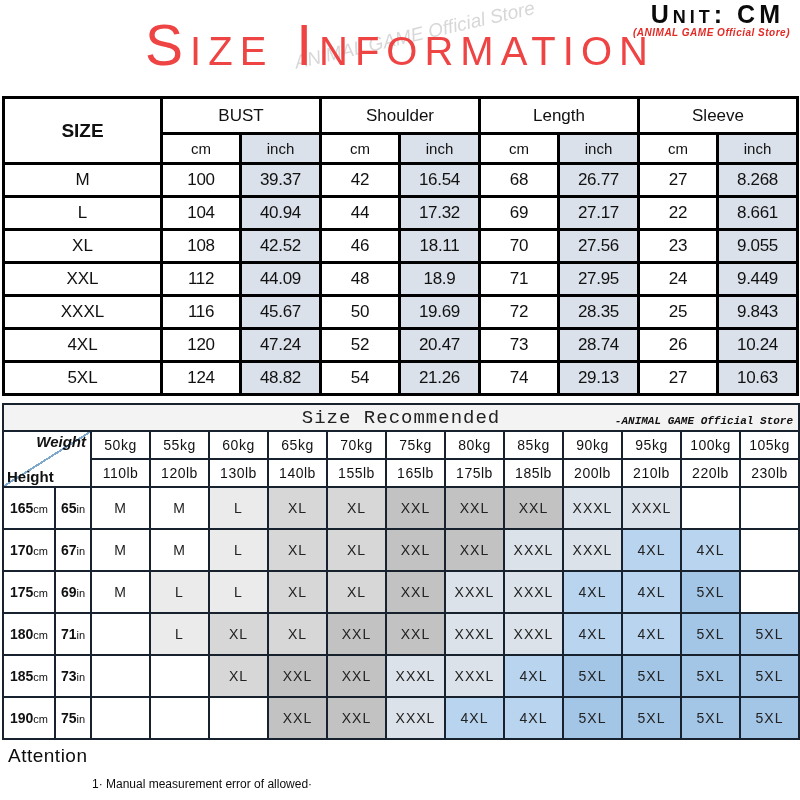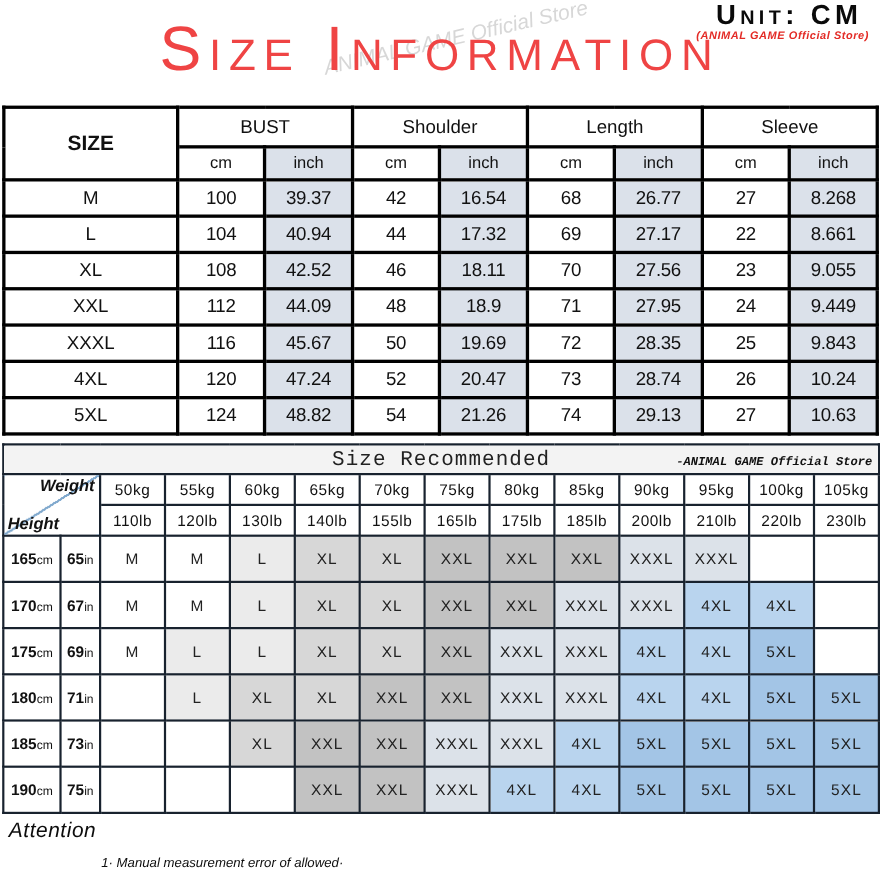--- a/index.html
+++ b/index.html
@@ -57,28 +57,28 @@
   .rec-store{
     position:absolute;right:5px;bottom:3px;font-size:11px;font-weight:bold;
     font-style:italic;color:#111;font-family:Liberation Mono, monospace;
   }
   .corner-cell{
     position:relative;background:
       linear-gradient(to bottom right,transparent calc(50% - 1px),
       #7fa8cd calc(50% - 1px),#7fa8cd calc(50% + 1px),transparent calc(50% + 1px));
   }
   .corner-weight{position:absolute;top:1px;right:4px;font-size:15px;font-style:italic;font-weight:600;}
-  .corner-height{position:absolute;bottom:1px;left:3px;font-size:15px;font-style:italic;font-weight:600;}
+  .corner-height{position:absolute;bottom:1px;left:3px;font-size:15px;font-weight:600;}
   .kg-cell{height:26px;font-size:14px;font-weight:500;letter-spacing:0.5px;}
   .lb-cell{height:26px;font-size:14px;font-weight:500;letter-spacing:0.5px;}
   .h-cell{height:40px;font-size:14px;font-weight:600;white-space:nowrap;}
   .h-cell .unit-sm{font-size:11px;font-weight:500;}
   .v-cell{height:40px;font-size:14px;font-weight:500;letter-spacing:1px;color:#222;}
   
-  .attention{margin:5px 8px 0;font-style:italic;color:#0d0d0d;}
+  .attention{margin:5px 8px 0;color:#0d0d0d;}
   .attention-heading{font-size:19px;letter-spacing:0.5px;}
   .attention-item{margin:9px 0 0 84px;width:625px;font-size:12px;line-height:1.45;}
 </style>
 </head>
 <body>
 
 <div class="top-header">
   <div class="unit-label">Unit: CM</div>
   <div class="store-note">(ANIMAL GAME Official Store)</div>
   <div class="watermark">ANIMAL GAME Official Store</div>

